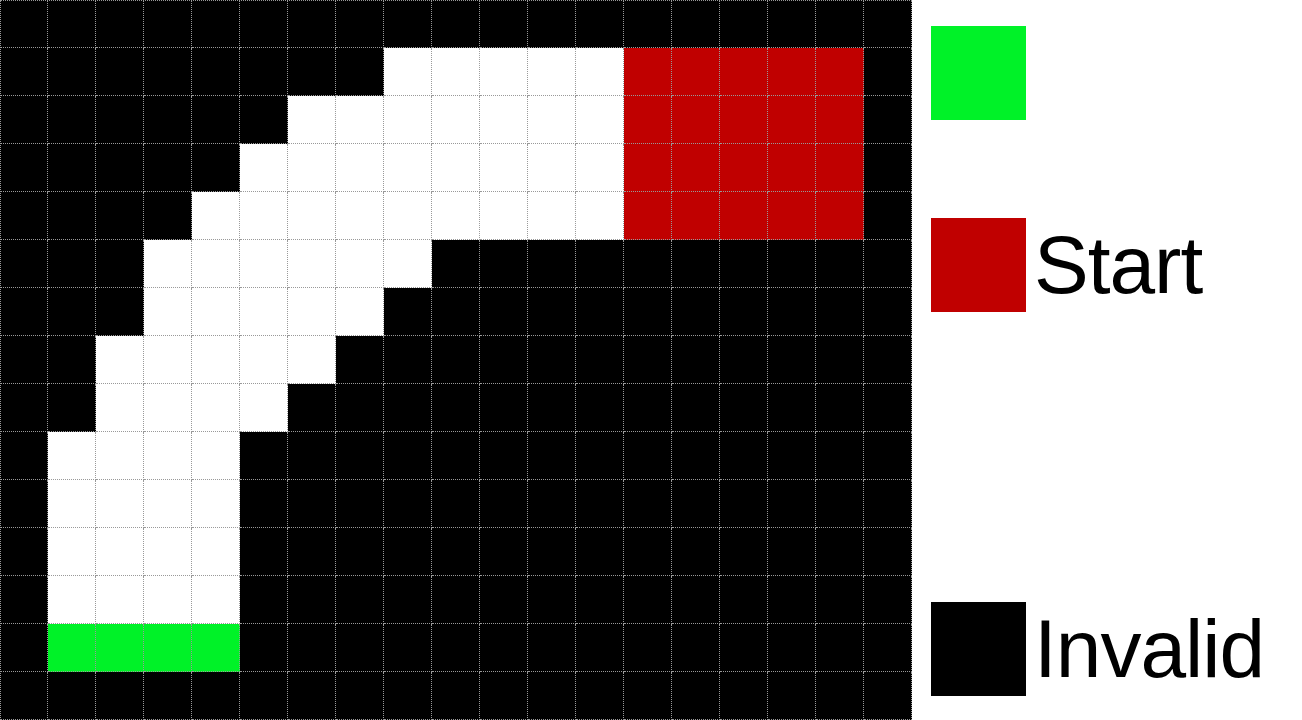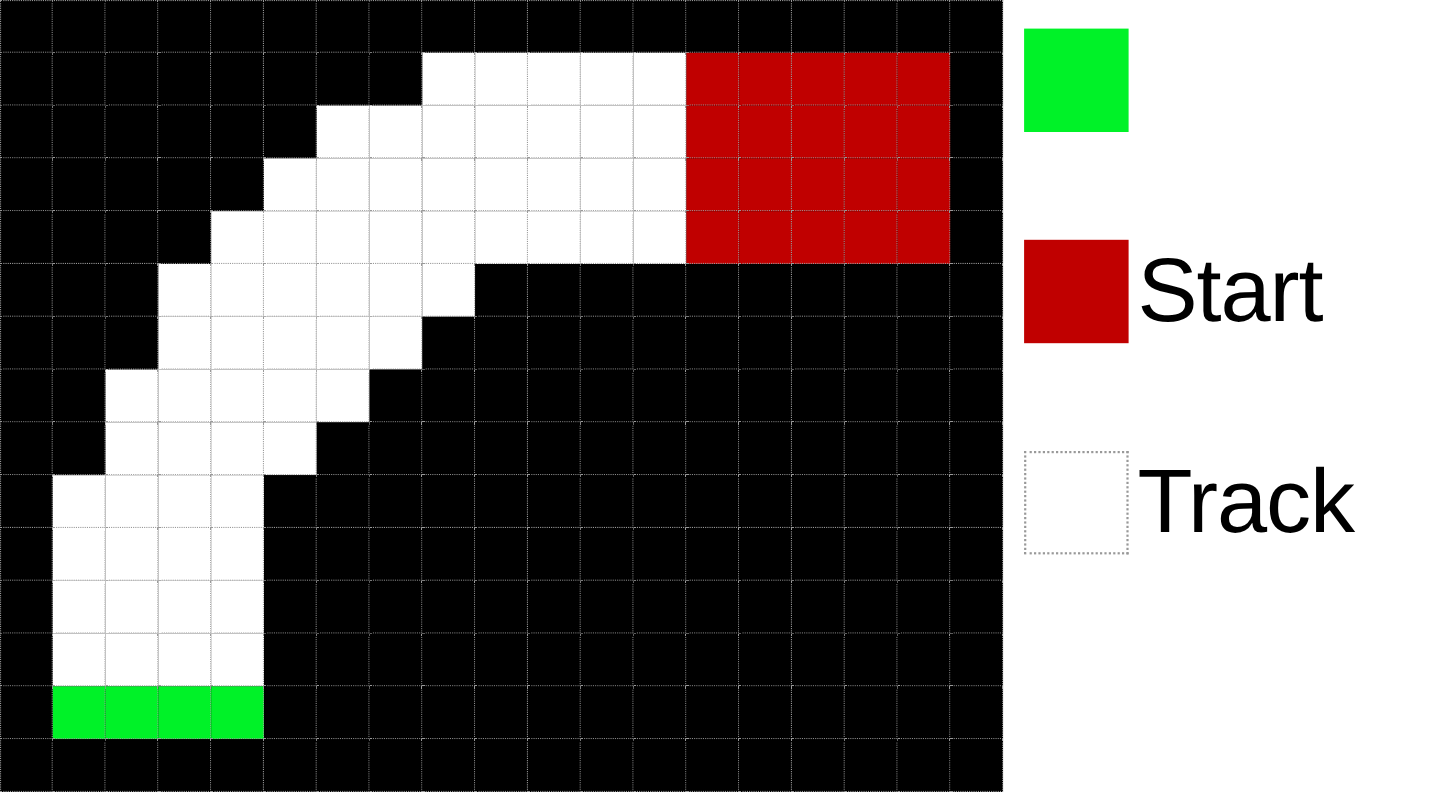--- a/index.html
+++ b/index.html
@@ -384,20 +384,20 @@
 
     <div class="legend-item start">
       <span class="swatch" style="background-color: rgb(0, 242, 40);"></span>
     </div>
 
     <div class="legend-item goal">
       <span class="swatch" style="background-color: rgb(192, 0, 0);"></span>
       <span class="legend-label">Start</span>
     </div>
 
-    <div class="legend-item track">
-      <span class="swatch track-swatch" style="background-color: rgb(255, 255, 255);"></span>
-      <span class="legend-label">Track</span>
+
+    <div class="legend-item invalid">
+      <span class="swatch" style="background-color: rgb(0, 0, 0);"></span>
+      <span class="legend-label">Invalid</span>
     </div>
-
 
   </div>
 </div>
 
 </body></html>

